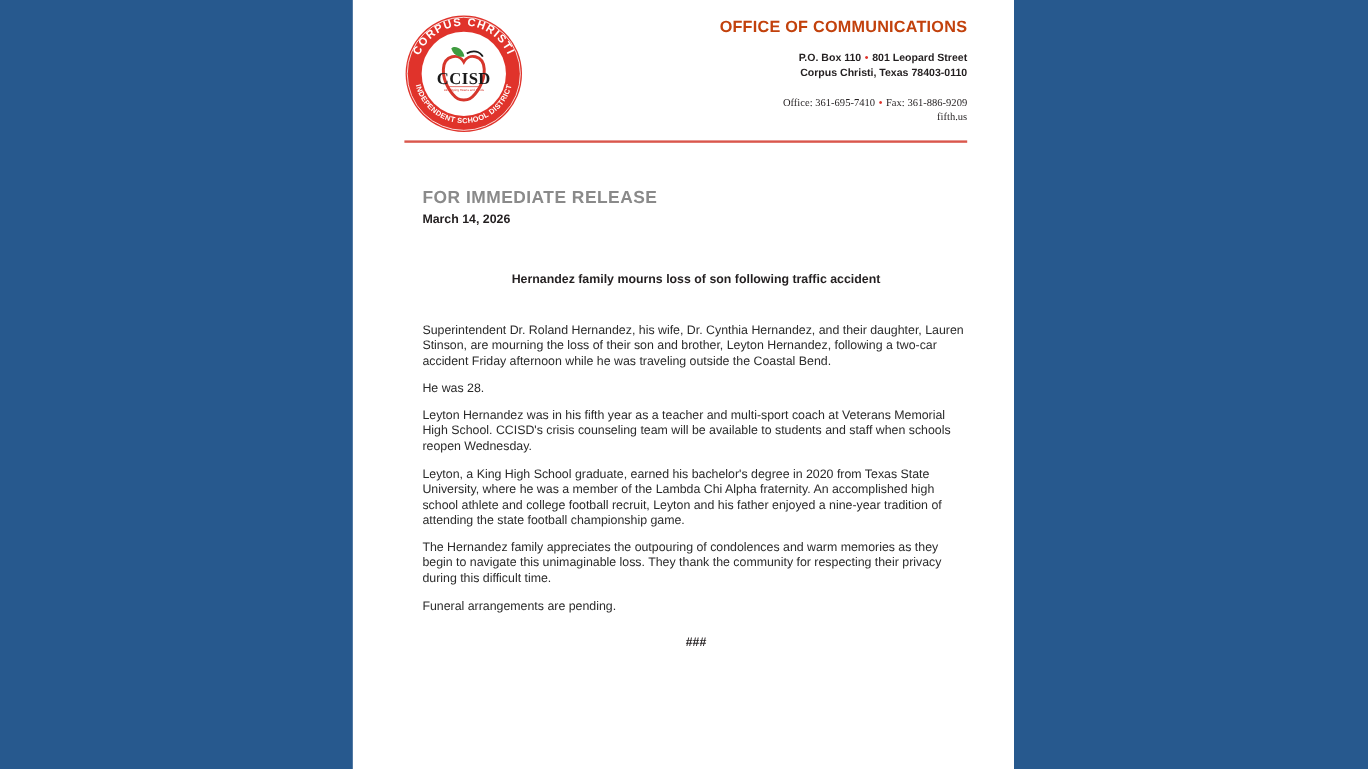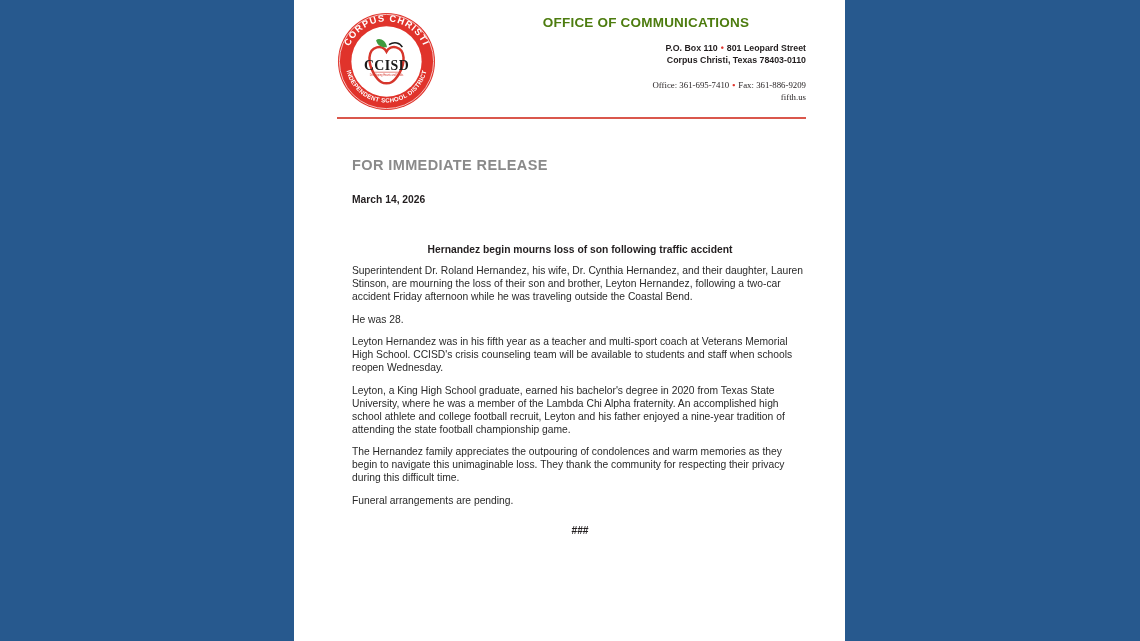--- a/index.html
+++ b/index.html
@@ -22,25 +22,24 @@
     left: 43px; top: 12px;
     width: 99px; height: 99px;
   }
   .header-right {
     position: absolute;
     right: 39px; top: 15px;
     text-align: right;
     width: 320px;
   }
   .office-title {
-    color: #4d7c0f;
+    color: #c2410c;
     font-weight: bold;
     font-size: 13.5px;
     letter-spacing: 0.2px;
-    text-align: center;
   }
   .addr-block {
     margin-top: 13px;
     font-size: 8.8px;
     font-weight: bold;
     line-height: 11.5px;
     color: #231f20;
   }
   .contact-block {
     margin-top: 14px;
@@ -68,35 +67,35 @@
     color: #2a2a2a;
   }
   .release-label {
     color: #8a8a8a;
     font-weight: bold;
     font-size: 14.5px;
     line-height: 16px;
     letter-spacing: 0.4px;
   }
   .release-date {
-    margin-top: 20px;
+    margin-top: 4px;
     font-size: 10.3px;
     font-weight: bold;
     line-height: 13px;
     color: #231f20;
   }
   .headline {
     margin-top: 37px;
     text-align: center;
     font-size: 10.3px;
     font-weight: bold;
     line-height: 13px;
     color: #231f20;
   }
-  .body-copy { margin-top: 8px; }
+  .body-copy { margin-top: 29px; }
   .body-copy p {
     font-size: 10.3px;
     line-height: 13px;
     margin: 0 0 9.5px 0;
     color: #2a2a2a;
   }
   .end-mark {
     margin-top: 18px;
     text-align: center;
     font-size: 10.3px;
@@ -144,21 +143,21 @@
       <div><span>Office: 361-695-7410</span><span class="dot">•</span><span>Fax: 361-886-9209</span></div>
       <div>fifth.us</div>
     </div>
   </div>
 
   <div class="header-rule"></div>
 
   <div class="release">
     <div class="release-label">FOR IMMEDIATE RELEASE</div>
     <div class="release-date">March 14, 2026</div>
-    <div class="headline">Hernandez begin mourns loss of son following traffic accident</div>
+    <div class="headline">Hernandez family mourns loss of son following traffic accident</div>
     <div class="body-copy">
       <p>Superintendent Dr. Roland Hernandez, his wife, Dr. Cynthia Hernandez, and their daughter, Lauren Stinson, are mourning the loss of their son and brother, Leyton Hernandez, following a two-car accident Friday afternoon while he was traveling outside the Coastal Bend.</p>
       <p>He was 28.</p>
       <p>Leyton Hernandez was in his fifth year as a teacher and multi-sport coach at Veterans Memorial High School. CCISD's crisis counseling team will be available to students and staff when schools reopen Wednesday.</p>
       <p>Leyton, a King High School graduate, earned his bachelor's degree in 2020 from Texas State University, where he was a member of the Lambda Chi Alpha fraternity. An accomplished high school athlete and college football recruit, Leyton and his father enjoyed a nine-year tradition of attending the state football championship game.</p>
       <p>The Hernandez family appreciates the outpouring of condolences and warm memories as they begin to navigate this unimaginable loss. They thank the community for respecting their privacy during this difficult time.</p>
       <p>Funeral arrangements are pending.</p>
     </div>
     <div class="end-mark">###</div>
   </div>

